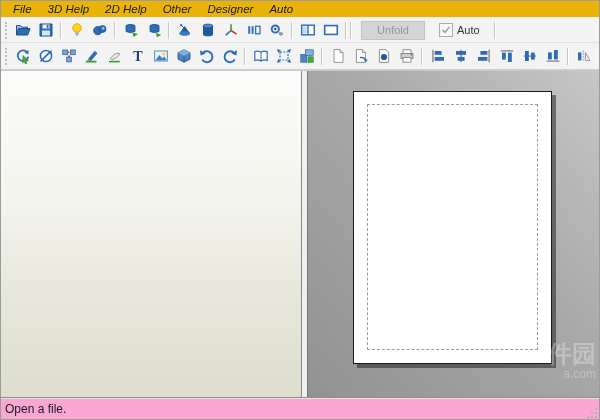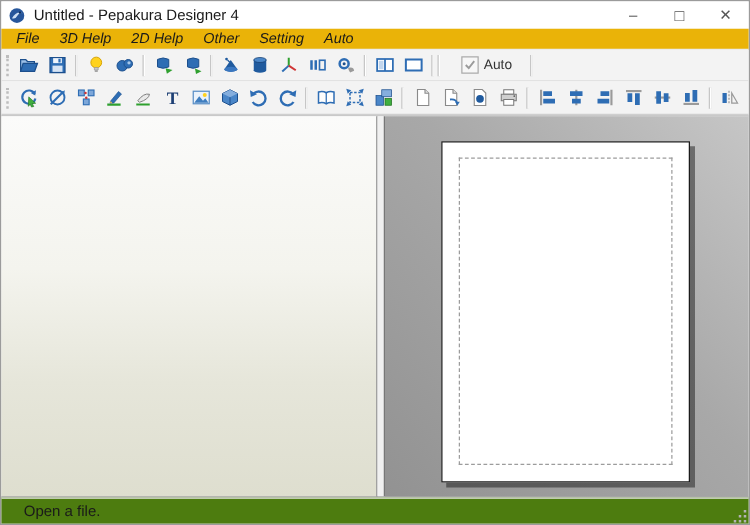--- a/index.html
+++ b/index.html
@@ -45,53 +45,38 @@
   .page{position:absolute;left:45px;top:20px;width:197px;height:271px;background:#ffffff;
     border:1px solid #1b1b1b;box-shadow:4px 4px 0 rgba(25,25,25,0.5);}
   .page-margin{position:absolute;left:13px;top:12px;right:13px;bottom:13px;border:1px dashed #9c9c9c;}
   .watermark{position:absolute;right:3px;bottom:16px;text-align:right;line-height:1.1;
     color:rgba(255,255,255,0.30);pointer-events:none;}
   .wm1{font-size:24px;font-weight:bold;}
   .wm2{font-size:12px;}
   .wm-smudge{position:absolute;right:60px;bottom:32px;width:90px;height:14px;border-radius:50%;
     background:radial-gradient(closest-side,rgba(255,255,255,0.28),rgba(255,255,255,0));}
   
-  .statusbar{height:20px;flex:0 0 20px;background:#4d7c0f;display:flex;align-items:center;
-    padding-left:18px;border-top:1px solid #e5e5e5;}
+  .statusbar{height:20px;flex:0 0 20px;background:#f9a8d4;display:flex;align-items:center;
+    padding-left:4px;border-top:1px solid #e5e5e5;}
   .status-text{font-size:12px;color:#1a1a1a;}
   .resize-grip{margin-left:auto;margin-right:1px;align-self:flex-end;display:flex;}
   .resize-grip svg{width:12px;height:12px;display:block;}
 </style>
 </head>
 <body>
 
 <div class="window">
 
-  <div class="titlebar">
-    <span class="appicon">
-      <svg viewBox="0 0 16 16">
-          <circle cx="8" cy="8" r="6.3" fill="#27569b"></circle>
-          <path d="M3.8 10.2 Q7.6 3.8 13.2 6 Q9.8 5.2 8.4 8.2 Q6.8 11.4 3.8 10.2 z" fill="#cfe0f4"></path>
-          <circle cx="10.6" cy="5.4" r="1" fill="#0d2b57"></circle>
-        </svg>
-    </span>
-    <span class="title-text">Untitled - Pepakura Designer 4</span>
-    <span class="controls">
-      <span class="ctrl">–</span>
-      <span class="ctrl max">□</span>
-      <span class="ctrl">✕</span>
-    </span>
-  </div>
 
   <div class="menubar" id="menubar">
       <span class="menu-item">File</span>
       <span class="menu-item">3D Help</span>
       <span class="menu-item">2D Help</span>
       <span class="menu-item">Other</span>
-      <span class="menu-item">Setting</span>
+      <span class="menu-item">Designer</span>
       <span class="menu-item">Auto</span>
     </div>
 
   <div class="toolbar tb1">
     <span class="grip"></span>
     <span class="icon-run" id="tb1-icons">
         <span class="tbtn">
           <span style="display: flex;">
             <svg viewBox="0 0 16 16">
               <path d="M1.5 13 1.5 3.6 5.6 3.6 7 5.2 12.5 5.2 12.5 6.6" fill="#9cc0e8" stroke="#1c4f8d"></path>
@@ -205,20 +190,21 @@
         <span class="tbtn">
           <span style="display: flex;">
             <svg viewBox="0 0 16 16">
               <rect x="1.7" y="3.6" width="12.6" height="8.8" fill="#fff" stroke="#2e6db4" stroke-width="1.6"></rect>
             </svg>
           </span>
         </span>
       </span>
     <span class="sep"></span>
     <span class="sep" style="margin-left:0;"></span>
+    <span class="unfold-btn">Unfold</span>
     <span class="auto-wrap">
       <span class="checkbox">
         <svg viewBox="0 0 10 10">
             <path d="M1.6 5 4 7.4 8.4 1.9" fill="none" stroke="#9b9b9b" stroke-width="1.5"></path>
           </svg>
       </span>
       <span class="auto-label">Auto</span>
     </span>
     <span class="sep" style="margin-left:14px;"></span>
   </div>
@@ -465,20 +451,24 @@
   </div>
 
   <div class="main">
     <div class="pane3d"></div>
     <div class="splitter"></div>
     <div class="pane2d">
       <div class="page">
         <div class="page-margin"></div>
       </div>
       <div class="wm-smudge"></div>
+      <div class="watermark">
+        <div class="wm1">件园</div>
+        <div class="wm2">a.com</div>
+      </div>
     </div>
   </div>
 
   <div class="statusbar">
     <span class="status-text">Open a file.</span>
     <span class="resize-grip">
       <svg viewBox="0 0 12 12">
           <g fill="#b3b3b3">
             <rect x="9" y="9" width="2" height="2"></rect>
             <rect x="9" y="5" width="2" height="2"></rect>

